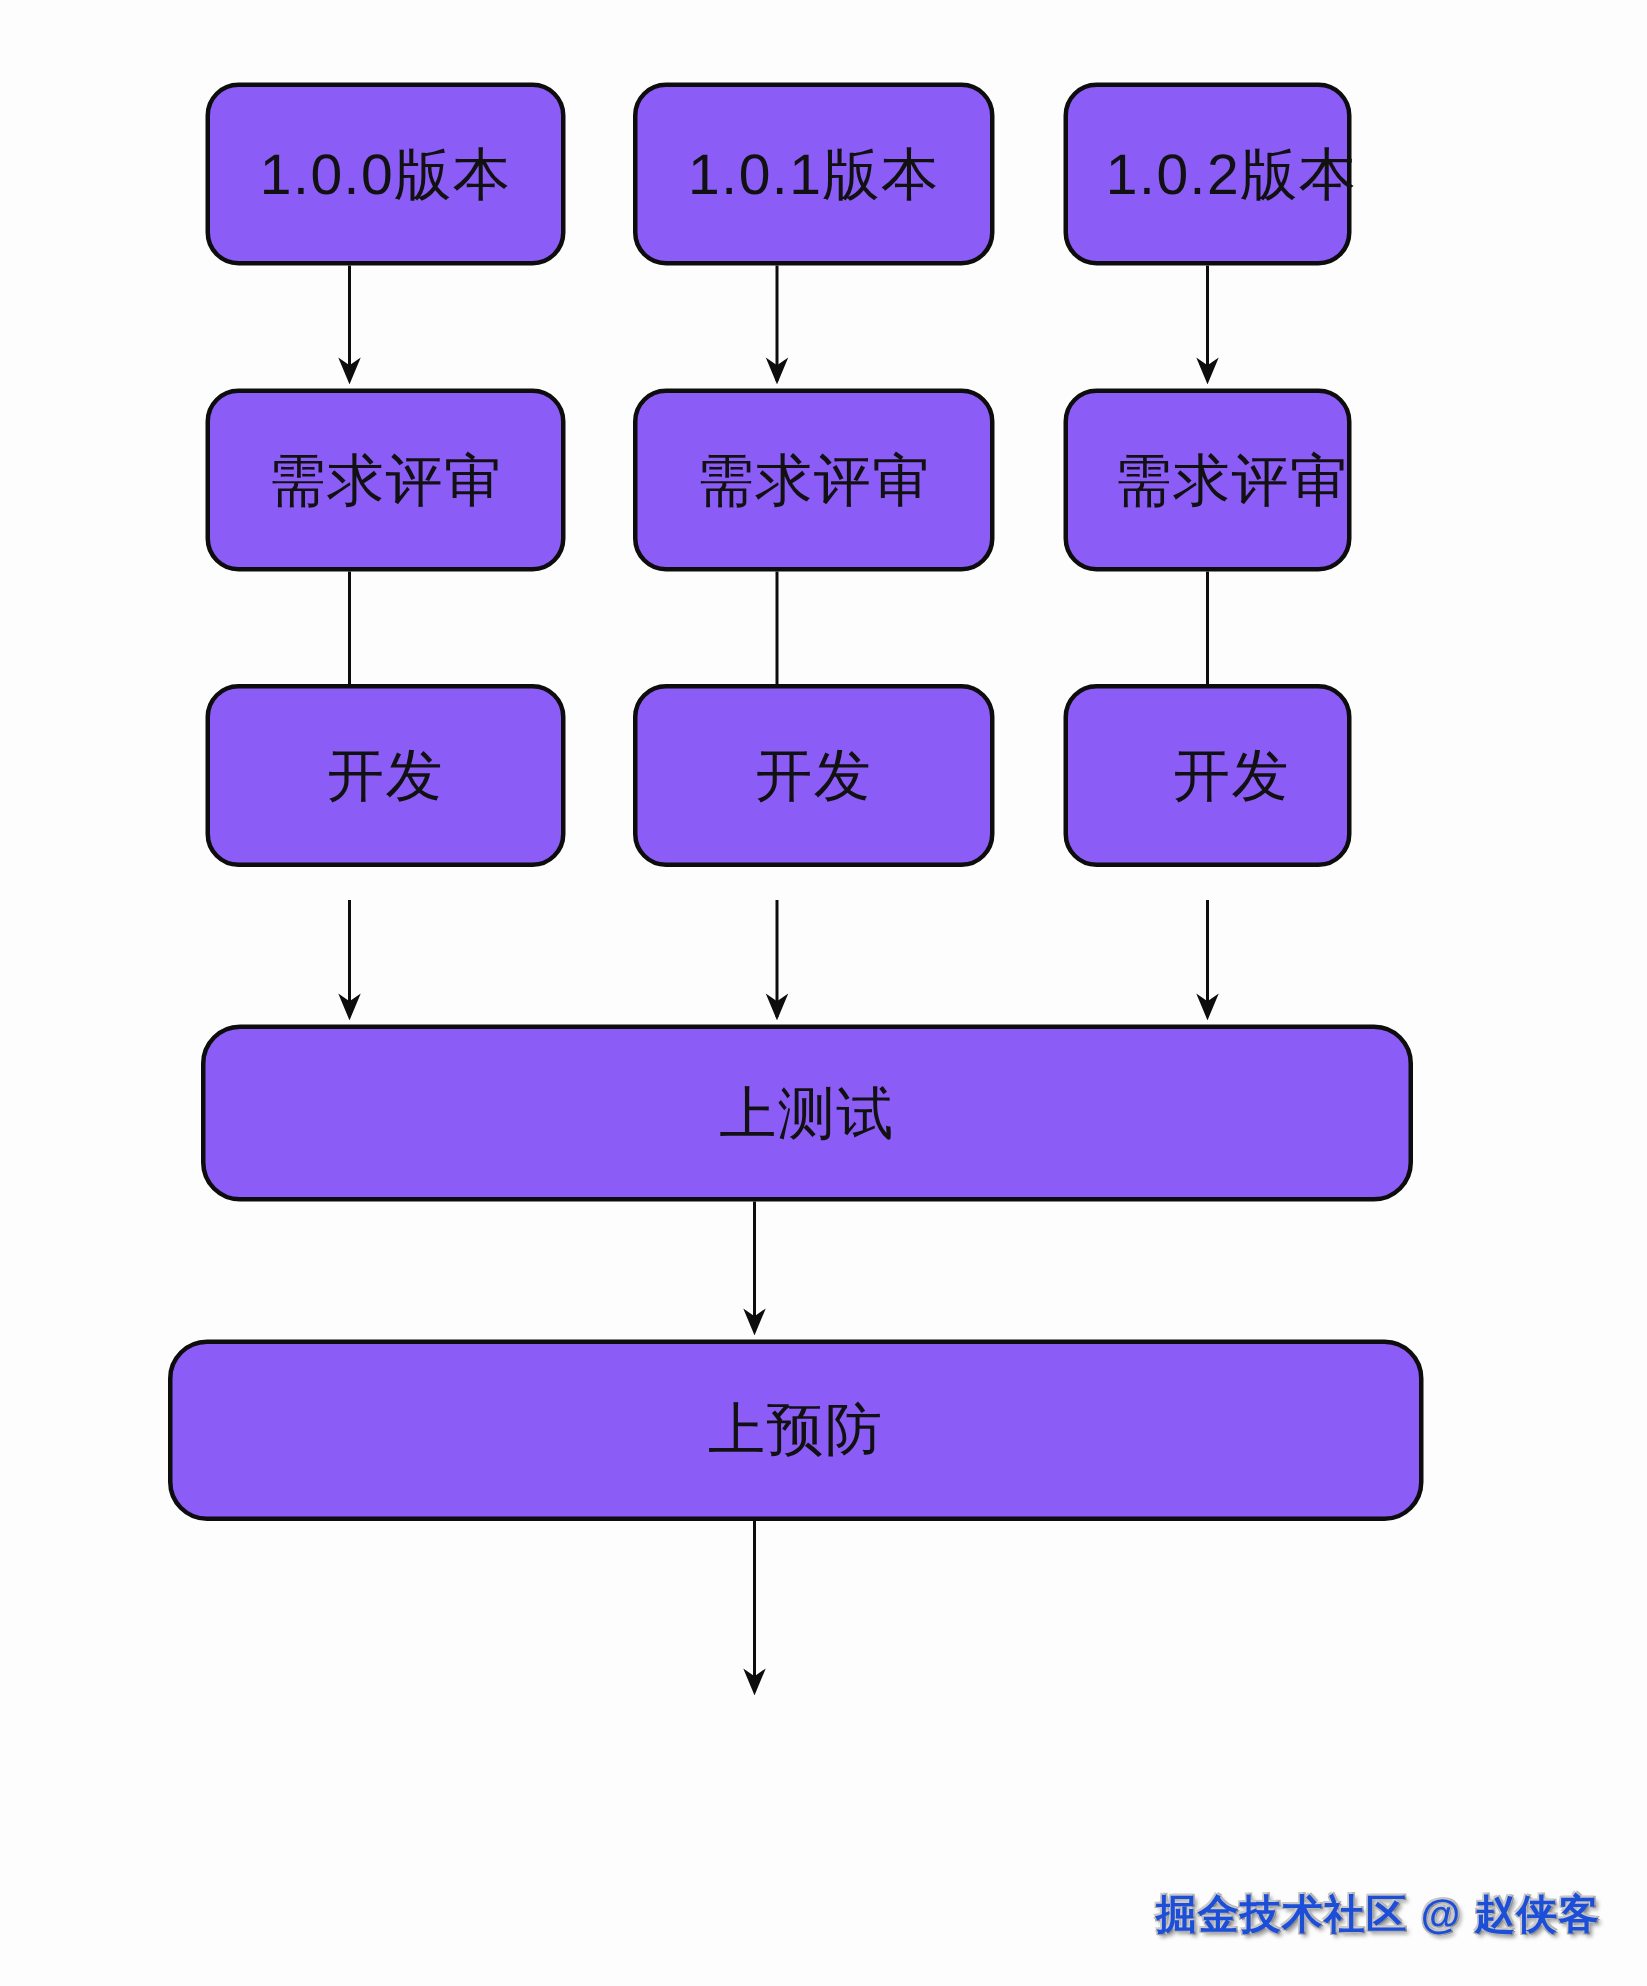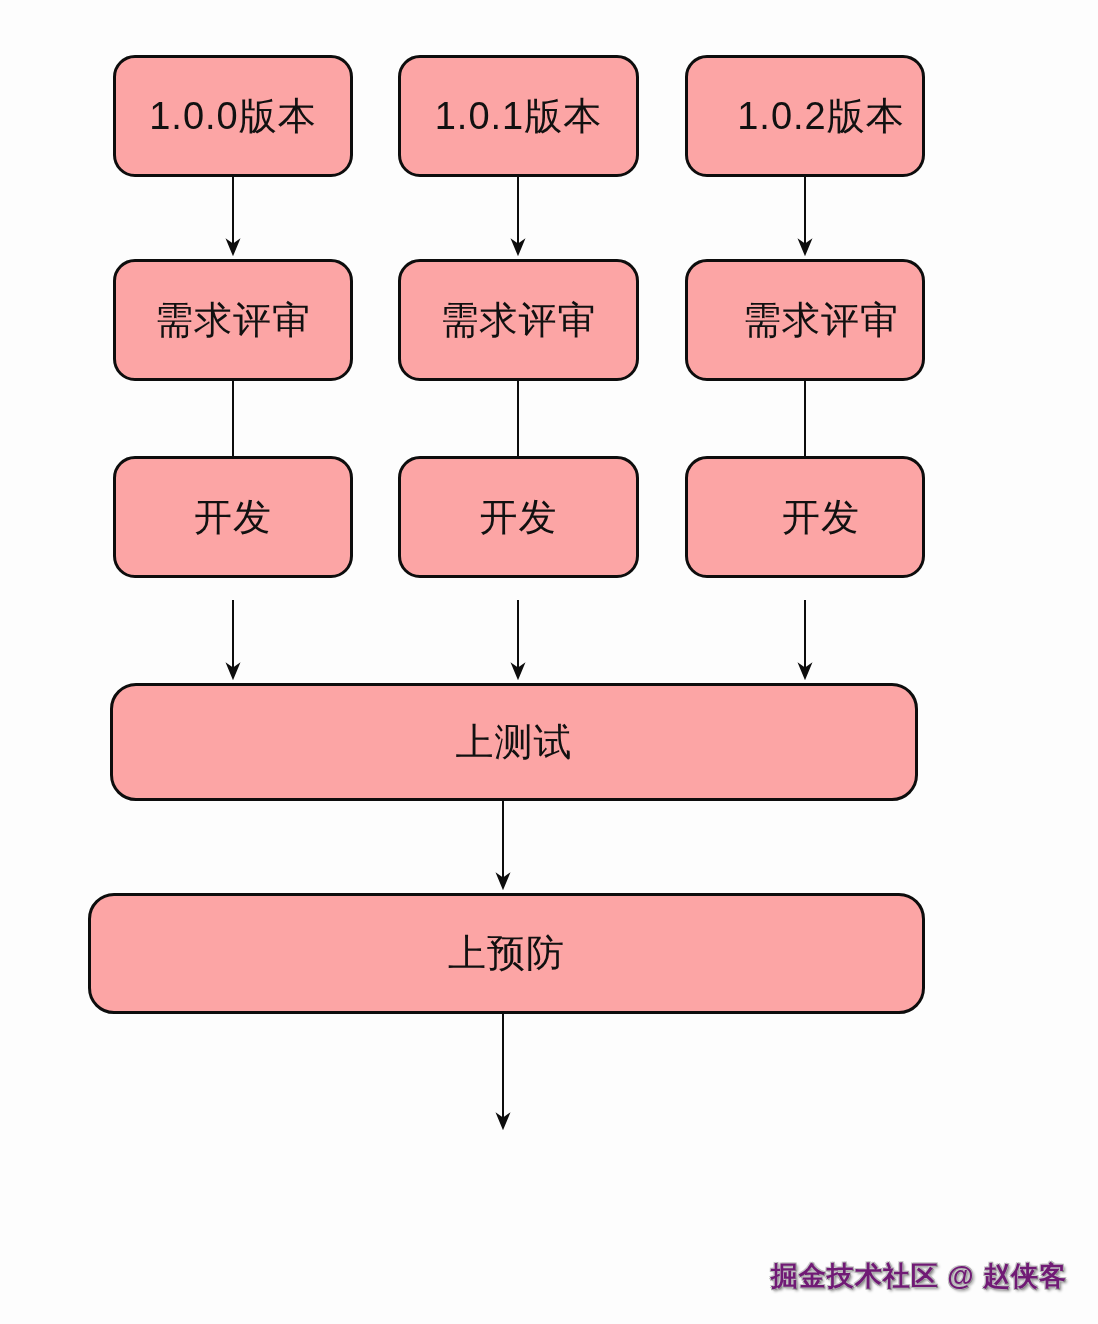--- a/index.html
+++ b/index.html
@@ -18,53 +18,54 @@
   .arrows {
     position: absolute;
     left: 0; top: 0;
     width: 1098px;
     height: 1324px;
     pointer-events: none;
   }
   .node {
     position: absolute;
     box-sizing: border-box;
-    background: #fca5a5;
+    background: #8b5cf6;
     border: 3px solid #0d0d0d;
     border-radius: 22px;
     display: flex;
     align-items: center;
     justify-content: center;
     font-size: 38px;
     color: #111111;
     letter-spacing: 1px;
     white-space: nowrap;
+    margin-left: 24px;
   }
   .node.big { border-radius: 26px; }
 
   
   .c1 { left: 113px; width: 240px; }
   .c2 { left: 398px; width: 241px; text-align: right; }
-  .c3 { left: 685px; width: 240px; padding-left: 32px; }
+  .c3 { left: 685px; width: 192px; padding-left: 32px; }
   .r1 { top: 55px;  height: 122px; }
   .r2 { top: 259px; height: 122px; }
   .r3 { top: 456px; height: 122px; font-family: Liberation Mono, monospace; }
 
   .stage-test    { left: 110px; top: 683px;  width: 808px; height: 118px; }
   .stage-preprod { left: 88px;  top: 893px;  width: 837px; height: 121px; }
   .stage-release { left: 88px;  top: 1133px; width: 837px; height: 120px; }
 
   .watermark {
     position: absolute;
     top: 1258px;
     right: 31px;
     font-size: 27px;
     font-weight: bold;
     letter-spacing: 1px;
-    color: #701a75;
+    color: #1d4ed8;
     text-shadow:
       -1px -1px 0 #c9c9c9,
        1px -1px 0 #b4b4b4,
       -1px  1px 0 #b4b4b4,
        1px  1px 0 #8e8e8e,
        2px  2px 3px #8a8a8a;
     white-space: nowrap;
   }
 </style>
 </head>

